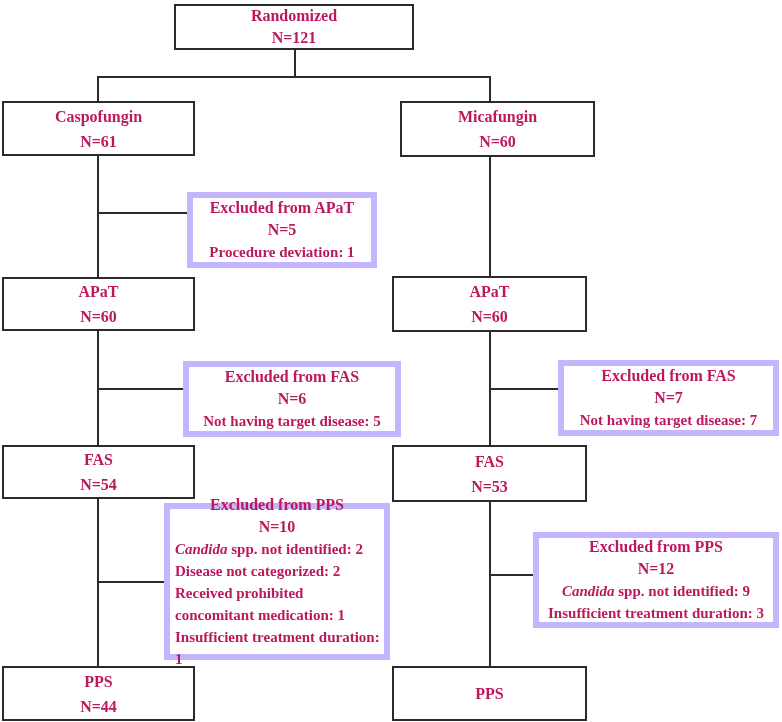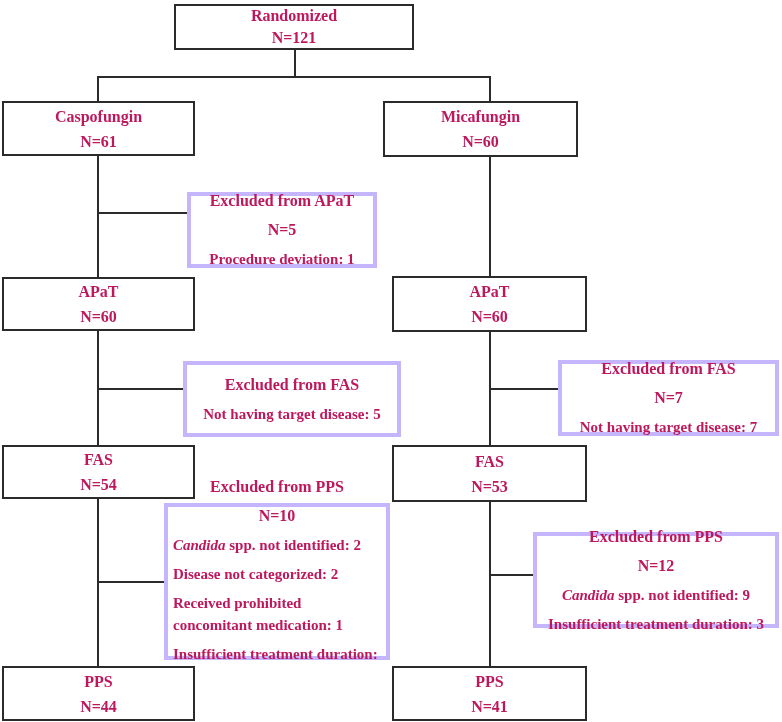--- a/index.html
+++ b/index.html
@@ -23,22 +23,21 @@
     background: #ffffff;
     display: flex;
     flex-direction: column;
     justify-content: center;
     text-align: center;
   }
   .box.main {
     border: 2px solid #2b2b2b;
   }
   .box.excl {
-    border: 4px solid #c4b5fd;
-    gap: 7px;
+    border: 6px solid #c4b5fd;
   }
   .lbl {
     font-size: 16px;
     line-height: 25px;
     white-space: nowrap;
   }
   .box.top .lbl { line-height: 22px; }
   .excl .lbl { line-height: 22px; }
   .det {
     font-size: 15px;
@@ -83,21 +82,21 @@
   <div class="box main top" style="left:174px;top:4px;width:240px;height:46px">
     <div class="lbl">Randomized</div>
     <div class="lbl">N=121</div>
   </div>
 
   <div class="box main" style="left:2px;top:101px;width:193px;height:55px">
     <div class="lbl">Caspofungin</div>
     <div class="lbl">N=61</div>
   </div>
 
-  <div class="box main" style="left:383px;top:101px;width:195px;height:56px">
+  <div class="box main" style="left:400px;top:101px;width:195px;height:56px">
     <div class="lbl">Micafungin</div>
     <div class="lbl">N=60</div>
   </div>
 
   <div class="box excl" style="left:187px;top:192px;width:190px;height:76px">
     <div class="lbl">Excluded from APaT</div>
     <div class="lbl">N=5</div>
     <div class="det">Procedure deviation: 1</div>
   </div>
 
@@ -106,20 +105,21 @@
     <div class="lbl">N=60</div>
   </div>
 
   <div class="box main" style="left:392px;top:276px;width:195px;height:56px">
     <div class="lbl">APaT</div>
     <div class="lbl">N=60</div>
   </div>
 
   <div class="box excl" style="left:183px;top:361px;width:218px;height:76px">
     <div class="lbl">Excluded from FAS</div>
+    <div class="lbl">N=6</div>
     <div class="det">Not having target disease: 5</div>
   </div>
 
   <div class="box excl" style="left:558px;top:360px;width:221px;height:76px">
     <div class="lbl">Excluded from FAS</div>
     <div class="lbl">N=7</div>
     <div class="det">Not having target disease: 7</div>
   </div>
 
   <div class="box main" style="left:2px;top:445px;width:193px;height:54px">
@@ -148,16 +148,15 @@
     <div class="det">Insufficient treatment duration: 3</div>
   </div>
 
   <div class="box main" style="left:2px;top:666px;width:193px;height:55px">
     <div class="lbl">PPS</div>
     <div class="lbl">N=44</div>
   </div>
 
   <div class="box main" style="left:392px;top:666px;width:195px;height:55px">
     <div class="lbl">PPS</div>
-    <div class="lbl">N=41</div>
   </div>
 
 </div>
 
 </body></html>

